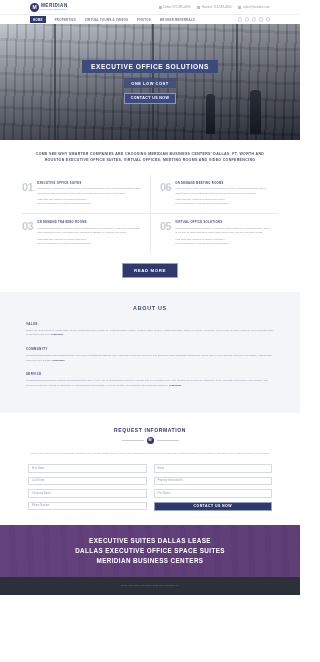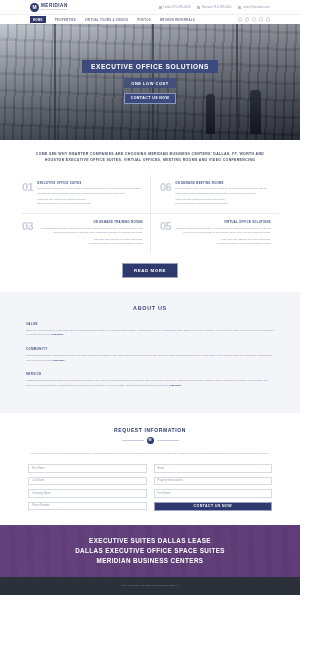--- a/index.html
+++ b/index.html
@@ -88,21 +88,21 @@
   .services { padding:11px 22px 0; background:#fff; }
   .svc-head {
     text-align:center; font-size:3.5px; font-weight:bold; letter-spacing:.35px;
     color:#4a5068; line-height:1.85; padding:0 12px 11px;
   }
   .svc-grid { display:grid; grid-template-columns:1fr 1fr; }
   .svc {
     display:flex; gap:4px; padding:7px 7px 7px 0;
   }
   .svc.right { padding-left:9px; border-left:.4px solid #e8eaf0; }
-  .svc.row2 { border-top:.4px solid #e8eaf0;text-align:right; }
+  .svc.row2 { border-top:.4px solid #e8eaf0; }
   .svc-num {
     font-size:11px; font-weight:bold; color:#c9cddb; line-height:1; letter-spacing:-.5px;
   }
   .svc-body { flex:1; }
   .svc-title {
     font-size:2.7px; font-weight:bold; letter-spacing:.35px;
     color:#3d4a7d; margin-bottom:2.5px; text-transform:uppercase;
   }
   .svc-text { font-size:2.5px; line-height:1.75; color:#9399ad; margin-bottom:2px; }
   .svc-li { font-size:2.4px; line-height:1.7; color:#9399ad; }

